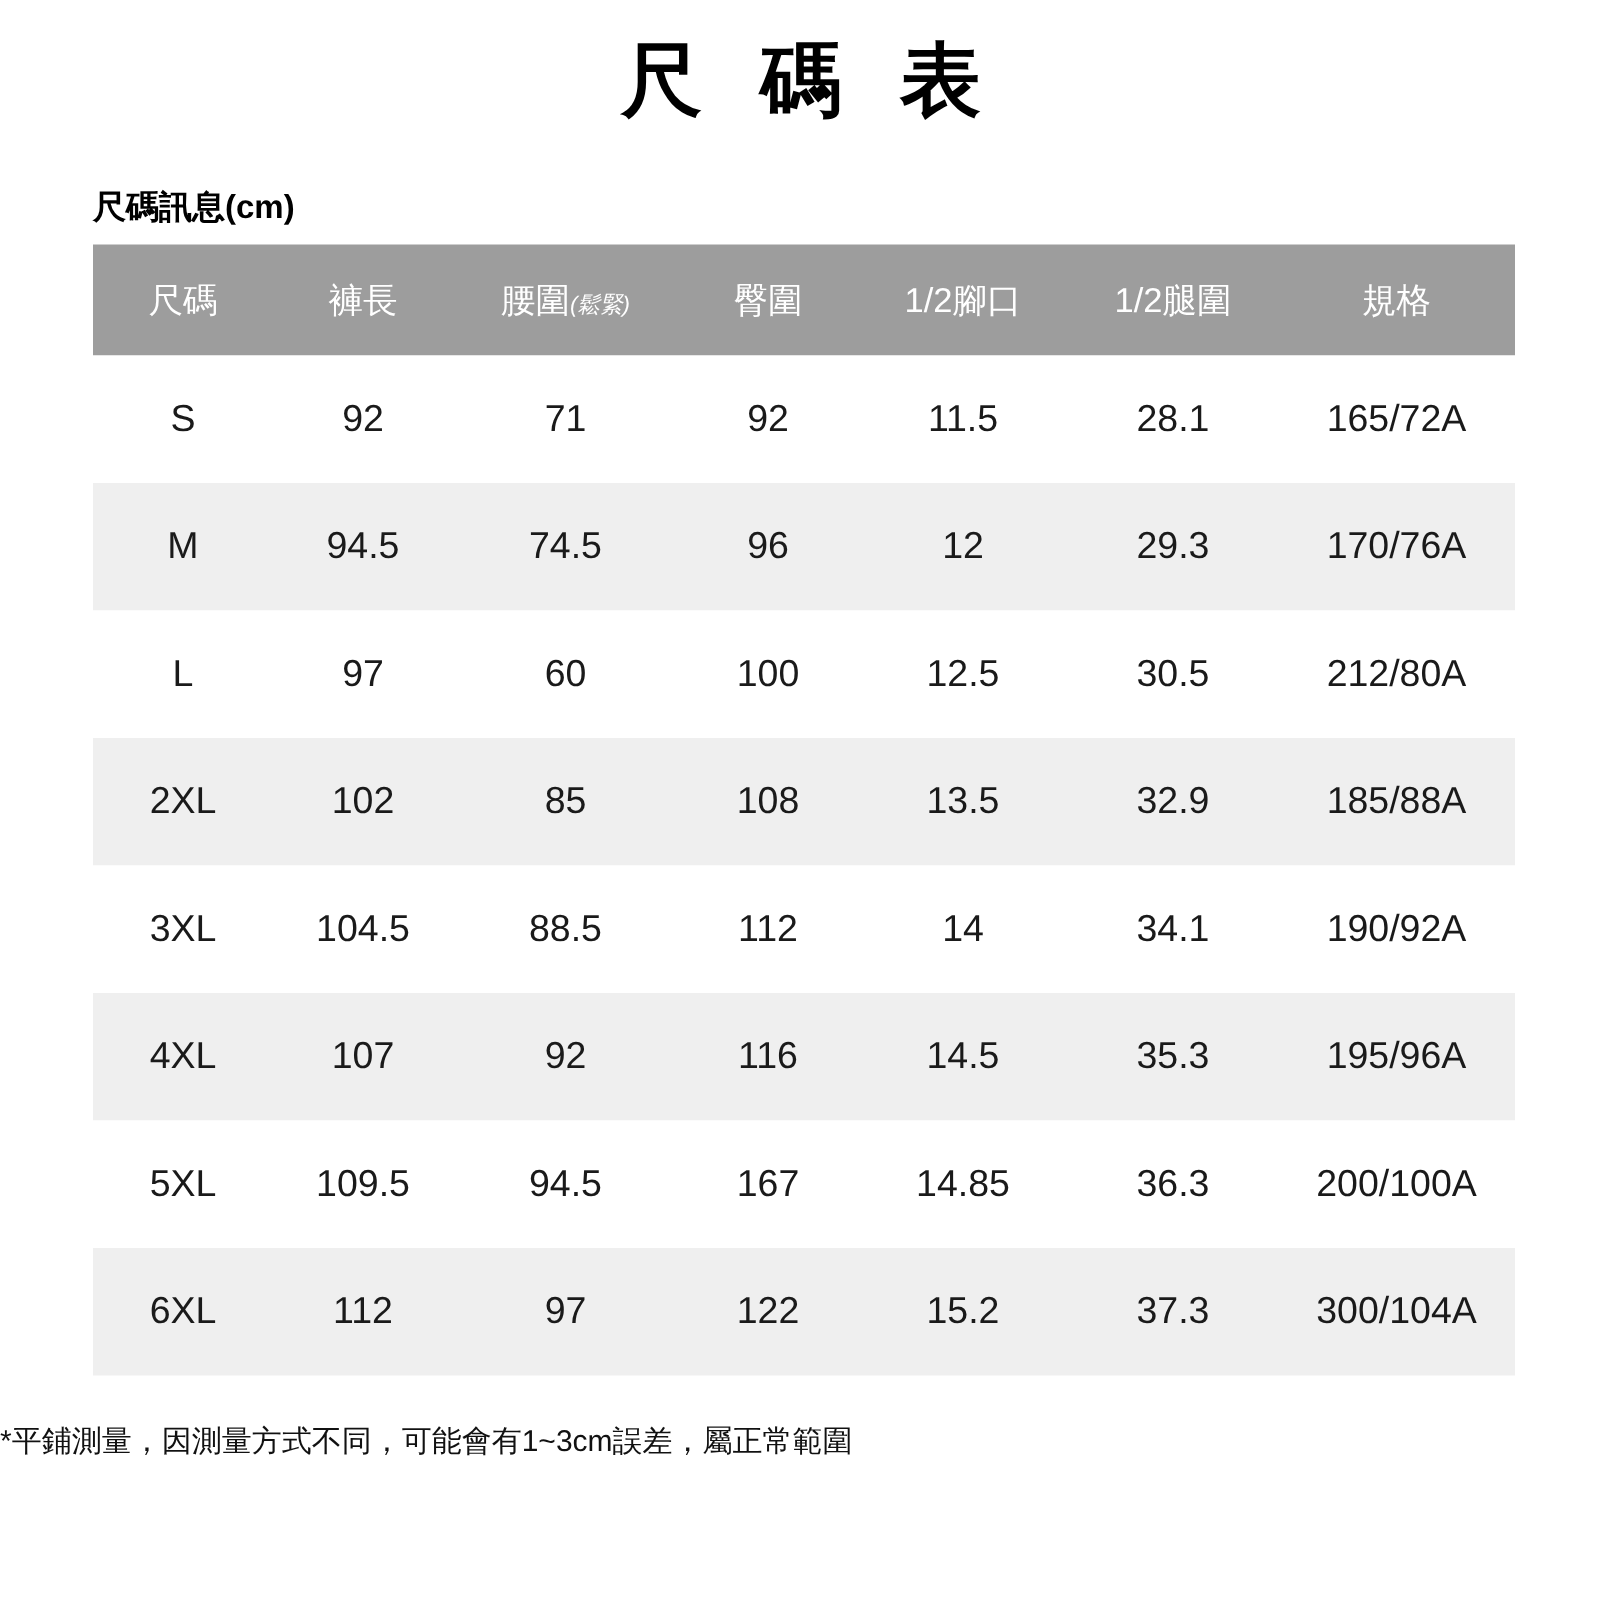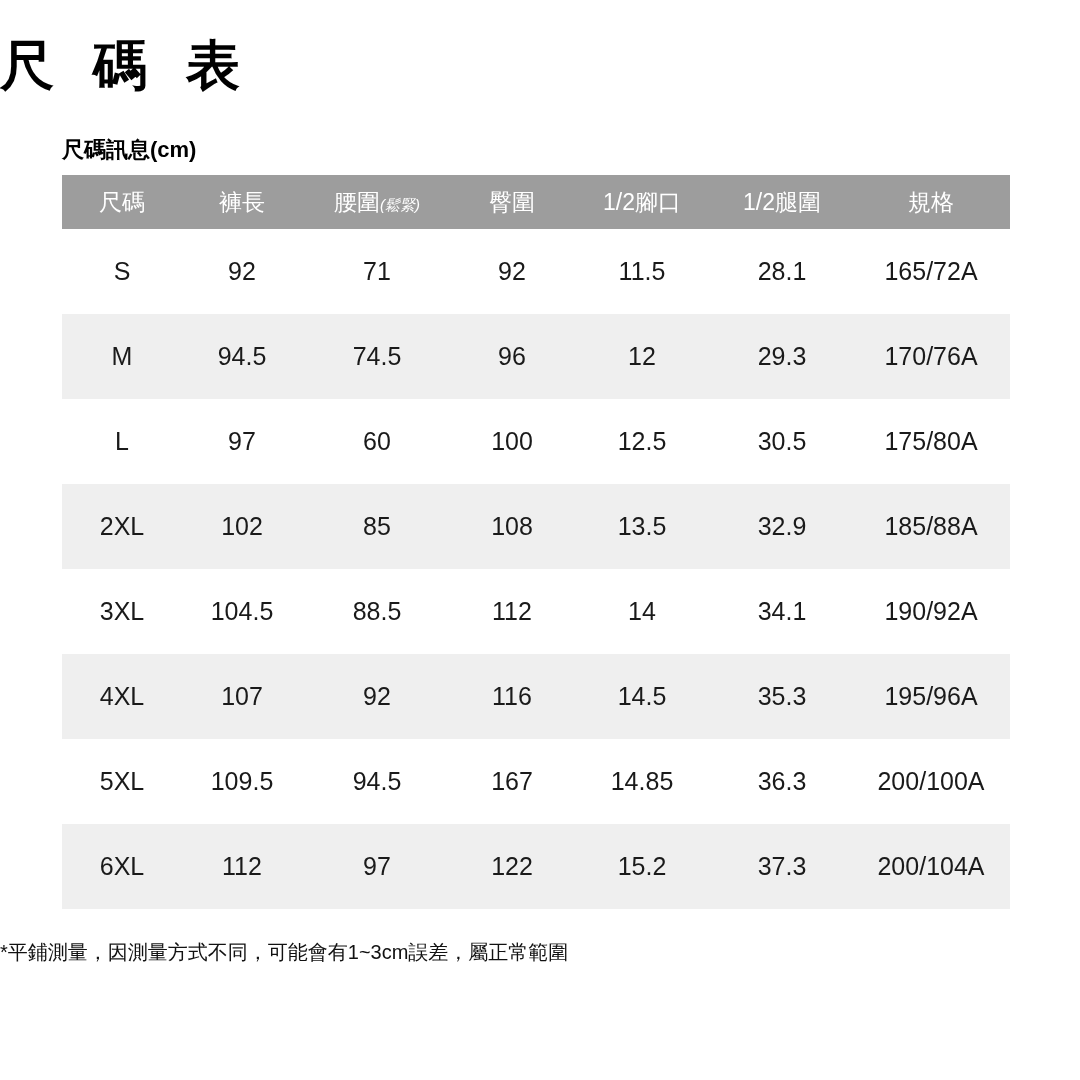--- a/index.html
+++ b/index.html
@@ -14,49 +14,49 @@
     color: #1a1a1a;
     overflow: hidden;
   }
   .page {
     position: relative;
     width: 1080px;
     height: 1080px;
     box-sizing: border-box;
   }
   .main-title {
-    text-align: left;
+    text-align: center;
     font-size: 54px;
     font-weight: bold;
     letter-spacing: 12px;
-    padding-top: 30px;
+    padding-top: 18px;
     margin: 0;
     color: #000;
   }
   .subtitle {
     font-size: 22px;
     font-weight: bold;
     margin: 32px 0 10px 62px;
     color: #000000;
   }
   table.size-table {
     border-collapse: collapse;
     width: 948px;
     margin: 0 0 0 62px;
     table-layout: fixed;
   }
   table.size-table th {
     background: #9d9d9d;
     color: #ffffff;
     font-size: 23px;
     font-weight: normal;
-    height: 54px;
+    height: 42px;
     vertical-align: middle;
     text-align: center;
-    padding: 0;
+    padding: 16px;
   }
   table.size-table th .sub {
     font-size: 15px;
     font-style: italic;
   }
   table.size-table td {
     font-size: 25px;
     height: 85px;
     text-align: center;
     vertical-align: middle;
@@ -133,21 +133,21 @@
         <td>29.3</td>
         <td>170/76A</td>
       </tr>
       <tr>
         <td>L</td>
         <td>97</td>
         <td>60</td>
         <td>100</td>
         <td>12.5</td>
         <td>30.5</td>
-        <td>175/80A</td>
+        <td>212/80A</td>
       </tr>
       <tr>
         <td>2XL</td>
         <td>102</td>
         <td>85</td>
         <td>108</td>
         <td>13.5</td>
         <td>32.9</td>
         <td>185/88A</td>
       </tr>
@@ -178,20 +178,20 @@
         <td>36.3</td>
         <td>200/100A</td>
       </tr>
       <tr>
         <td>6XL</td>
         <td>112</td>
         <td>97</td>
         <td>122</td>
         <td>15.2</td>
         <td>37.3</td>
-        <td>200/104A</td>
+        <td>300/104A</td>
       </tr>
     </tbody>
   </table>
 
   <div class="footnote">*平鋪測量，因測量方式不同，可能會有1~3cm誤差，屬正常範圍</div>
 
 </div>
 
 </body></html>

